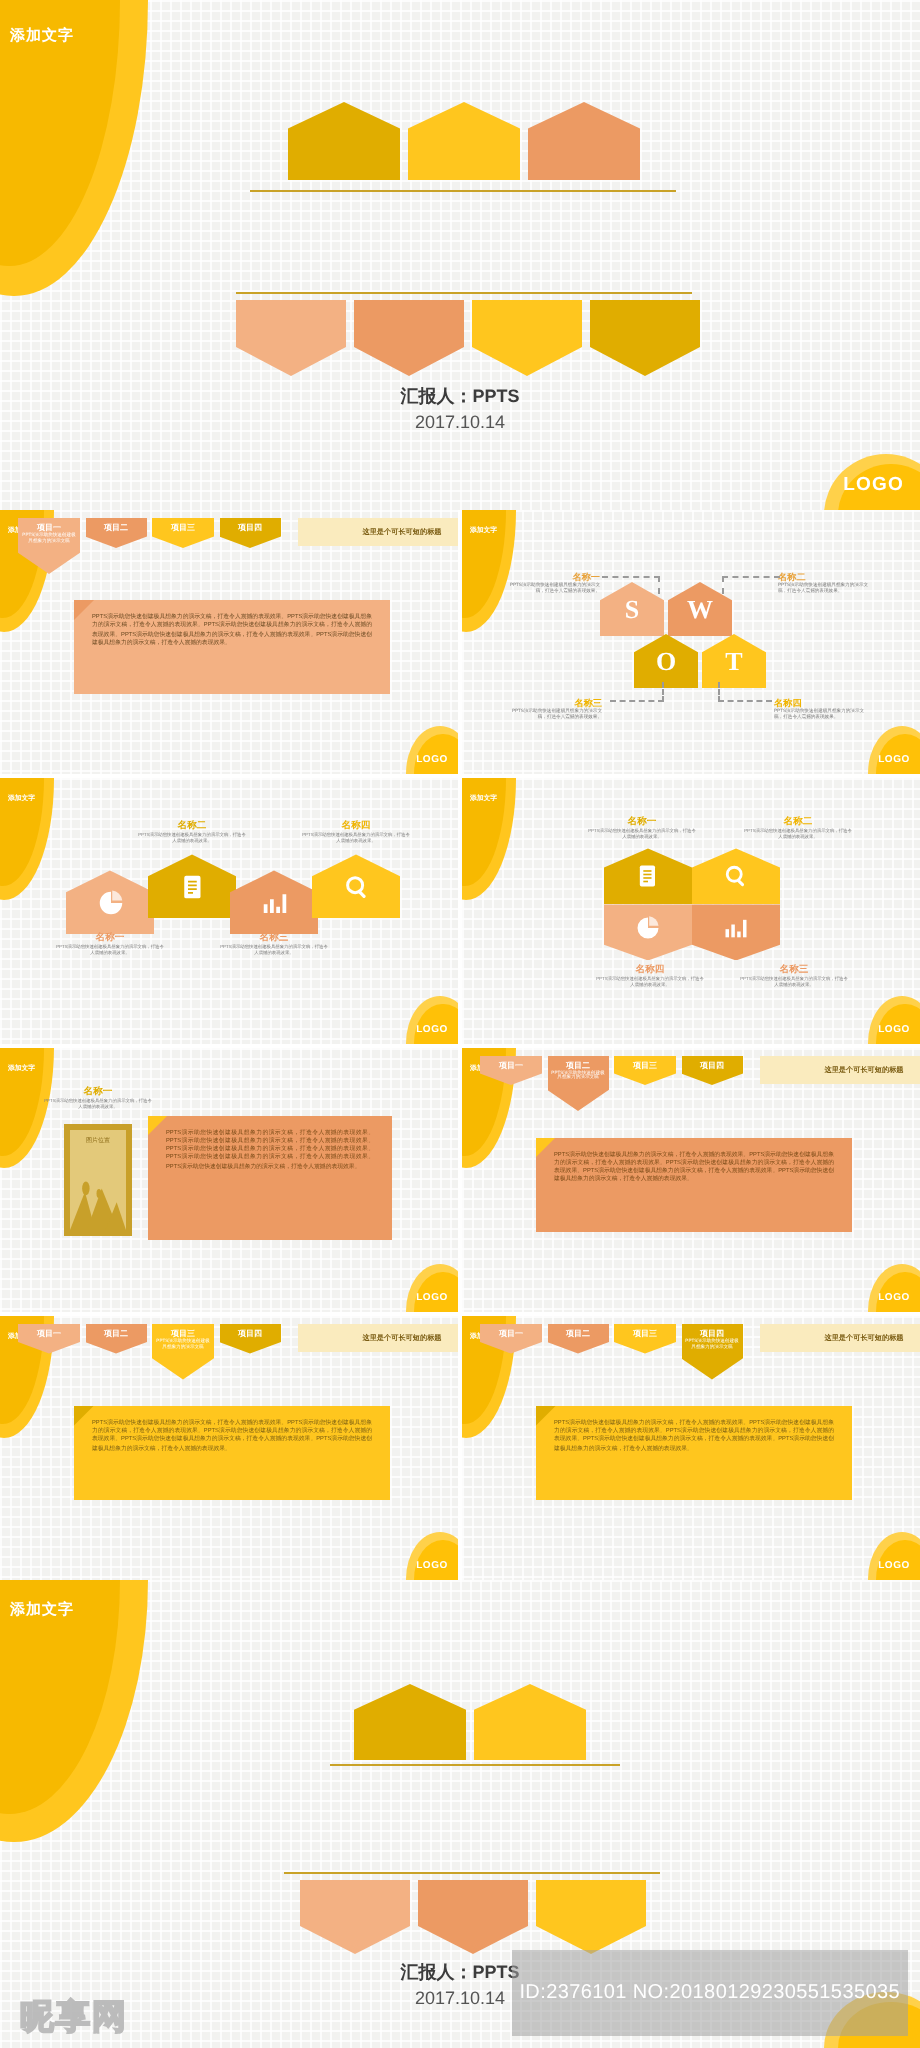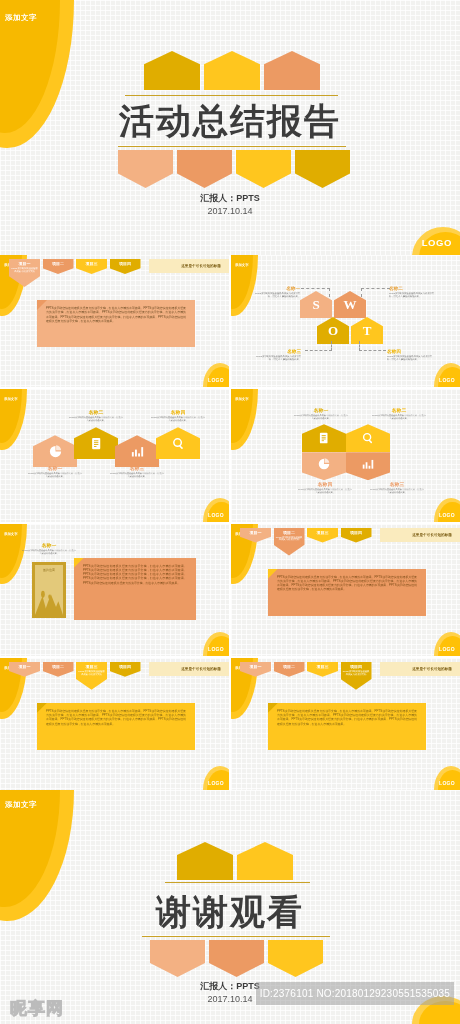--- a/index.html
+++ b/index.html
@@ -219,43 +219,42 @@
     -webkit-text-stroke:1px #b9b9b9;letter-spacing:1px;
     font-family:"DejaVu Sans",sans-serif;opacity:.95;
   }
   .wm-url{
     position:absolute;left:92px;bottom:5px;
     font-size:15px;font-style:italic;font-weight:bold;color:#ffffff;
     -webkit-text-stroke:.8px #bdbdbd;letter-spacing:.3px;
     font-family:"DejaVu Serif",serif;
   }
   .wm-id{
-    position:absolute;right:6px;bottom:19px;
+    position:absolute;right:6px;bottom:6px;
     background:rgba(160,160,160,.55);color:#fff;
-    font-size:10px;padding:6px 4px;letter-spacing:.2px;
+    font-size:10px;padding:16px 4px;letter-spacing:.2px;
     font-family:"Liberation Sans",sans-serif;
   }
 </style>
 </head>
 <body>
 
 <div class="page">
 
   <div class="slide" id="title-slide">
     <div class="corner-tl"></div>
     <div class="corner-tl-in"></div>
     <div class="corner-tl-label">添加文字</div>
 
     <div class="title-shapes-top">
       <div class="pent" style="background:#E0AD00"></div>
       <div class="pent" style="background:#FFC61E"></div>
       <div class="pent" style="background:#EC9A63"></div>
     </div>
     <div class="title-rule top"></div>
-    <div class="main-title">活动总结报告</div>
     <div class="title-rule bot"></div>
     <div class="title-shapes-bot">
       <div class="pent-down" style="background:#F3B183"></div>
       <div class="pent-down" style="background:#EC9A63"></div>
       <div class="pent-down" style="background:#FFC61E"></div>
       <div class="pent-down" style="background:#E0AD00"></div>
     </div>
     <div class="title-presenter">汇报人：PPTS</div>
     <div class="title-date">2017.10.14</div>
 
@@ -593,21 +592,20 @@
   <div class="slide" id="end-slide">
     <div class="corner-tl"></div>
     <div class="corner-tl-in"></div>
     <div class="corner-tl-label">添加文字</div>
 
     <div class="end-shapes-top">
       <div class="pent" style="background:#E0AD00"></div>
       <div class="pent" style="background:#FFC61E"></div>
     </div>
     <div class="end-rule top"></div>
-    <div class="end-title">谢谢观看</div>
     <div class="end-rule bot"></div>
     <div class="end-shapes-bot">
       <div class="pent-down" style="background:#F3B183"></div>
       <div class="pent-down" style="background:#EC9A63"></div>
       <div class="pent-down" style="background:#FFC61E"></div>
     </div>
     <div class="end-presenter">汇报人：PPTS</div>
     <div class="end-date">2017.10.14</div>
 
     <div class="corner-br"></div>

